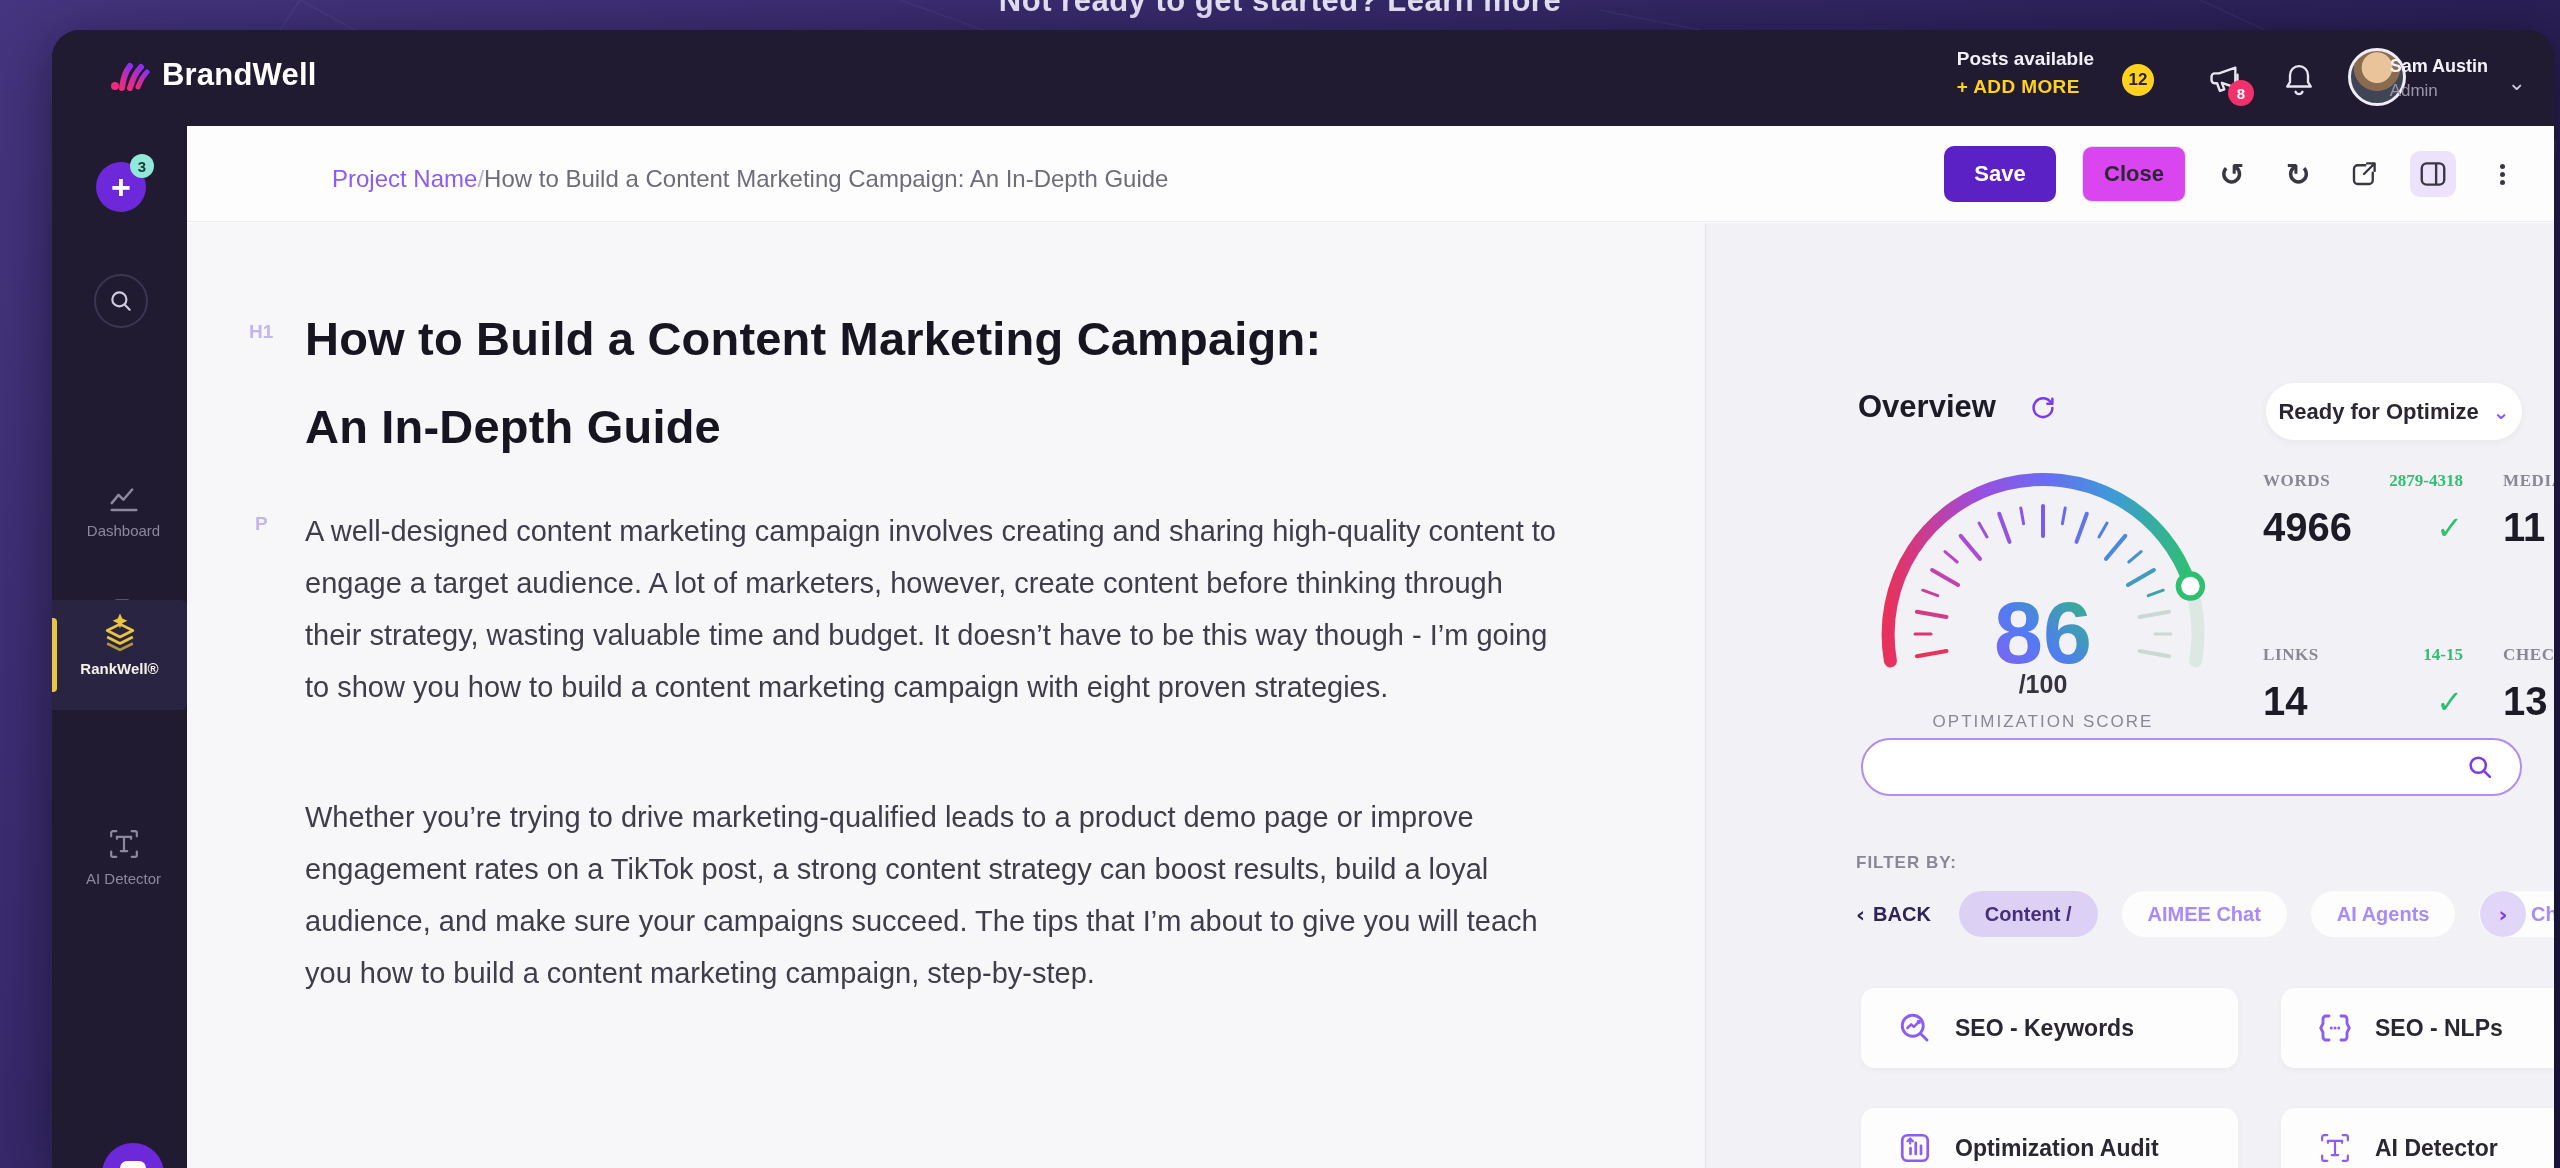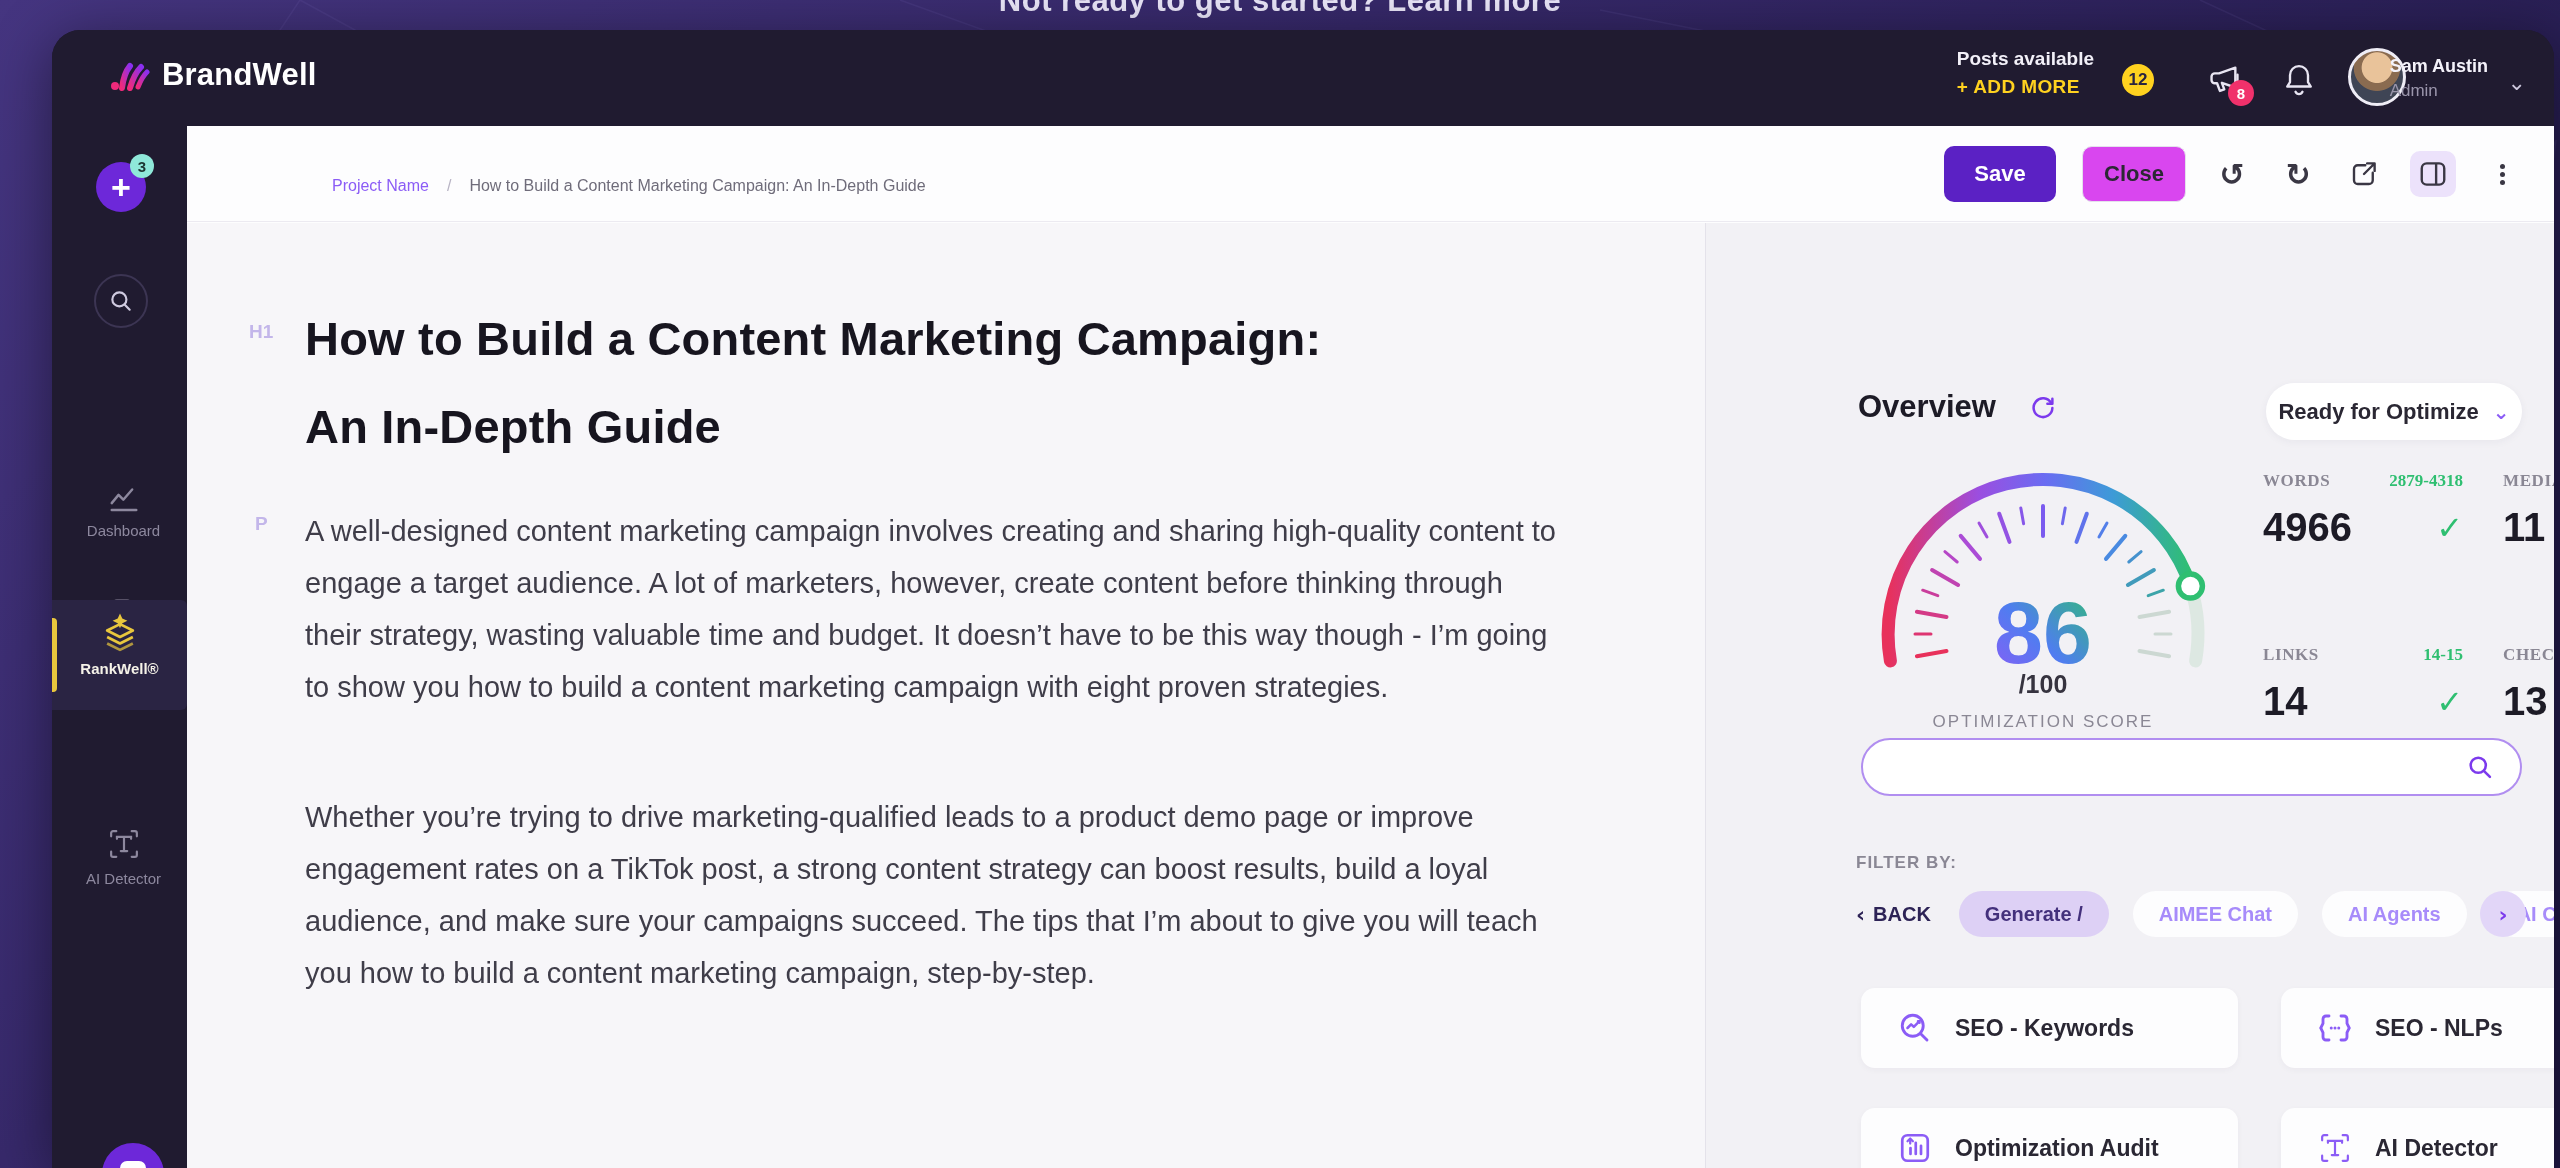--- a/index.html
+++ b/index.html
@@ -55,22 +55,22 @@
   .nav-item.active-block { left:0; top:474px; height:110px; width:135px; background:#2a2443;
                            border-radius:0 6px 6px 0; }
   .active-bar { position:absolute; left:0; top:18px; bottom:18px; width:5px; border-radius:0 4px 4px 0;
                 background:#e9c73d; }
   .nav-item.active-block .nav-label { color:#f5f2e8; font-weight:700; }
 
   
   .content { position:absolute; left:135px; top:96px; right:0; bottom:0; background:#fdfdfe; }
   .doc-toolbar { position:absolute; left:0; top:0; right:0; height:96px; background:#fdfdfe;
                  border-bottom:1px solid #eceaf1; }
-  .breadcrumb { position:absolute; left:145px; top:12px; height:96px; display:flex; align-items:center; gap:18px;
-                font-size:16px; }
+  .breadcrumb { position:absolute; left:145px; top:5px; height:96px; display:flex; align-items:center; 
+                font-size:24px; }
   .crumb-project { color:#8b5cf6; }
   .crumb-sep { color:#b8b4c4; }
   .crumb-title { color:#6f6c7a; }
   .tb-actions { position:absolute; right:32px; top:0; height:96px; display:flex; align-items:center; gap:26px; }
   .btn-save { background:#5b21c4; color:#fff; border:none; border-radius:10px; width:112px; height:56px;
               font-size:22px; font-weight:600; font-family:inherit; }
   .btn-close { background:#d946ef; color:#2b2834; border:1px solid #e4e1ec; border-radius:10px; width:104px; height:56px;
                font-size:22px; font-weight:600; font-family:inherit; }
   .tb-ico { width:40px; height:40px; display:flex; align-items:center; justify-content:center; color:#3a3744; }
   .tb-ico.glyph { font-family:"DejaVu Sans", sans-serif; font-size:30px; font-weight:600; }
@@ -408,21 +408,21 @@
           </div>
         </div>
 
         <div class="filter-label">FILTER BY:</div>
 
         <div class="chips-row">
           <div class="chip-back">
             <span class="chev">‹</span>
             <span>BACK</span>
           </div>
-          <div class="chip active">Generate /</div>
+          <div class="chip active">Content /</div>
           <div class="chip plain">AIMEE Chat</div>
           <div class="chip plain">AI Agents</div>
           <div class="chip plain" style="margin-right:0;">AI Chat History</div>
           <div class="chips-next">›</div>
         </div>
 
         <div class="tool-card" style="left:155px; top:765px;">
           <svg width="36" height="36" viewBox="0 0 24 24">
             <circle cx="10.5" cy="10.5" r="7" fill="none" stroke="#8b5cf6" stroke-width="1.9"></circle>
             <path d="M15.8 15.8 L20 20" stroke="#8b5cf6" stroke-width="1.9" stroke-linecap="round"></path>

